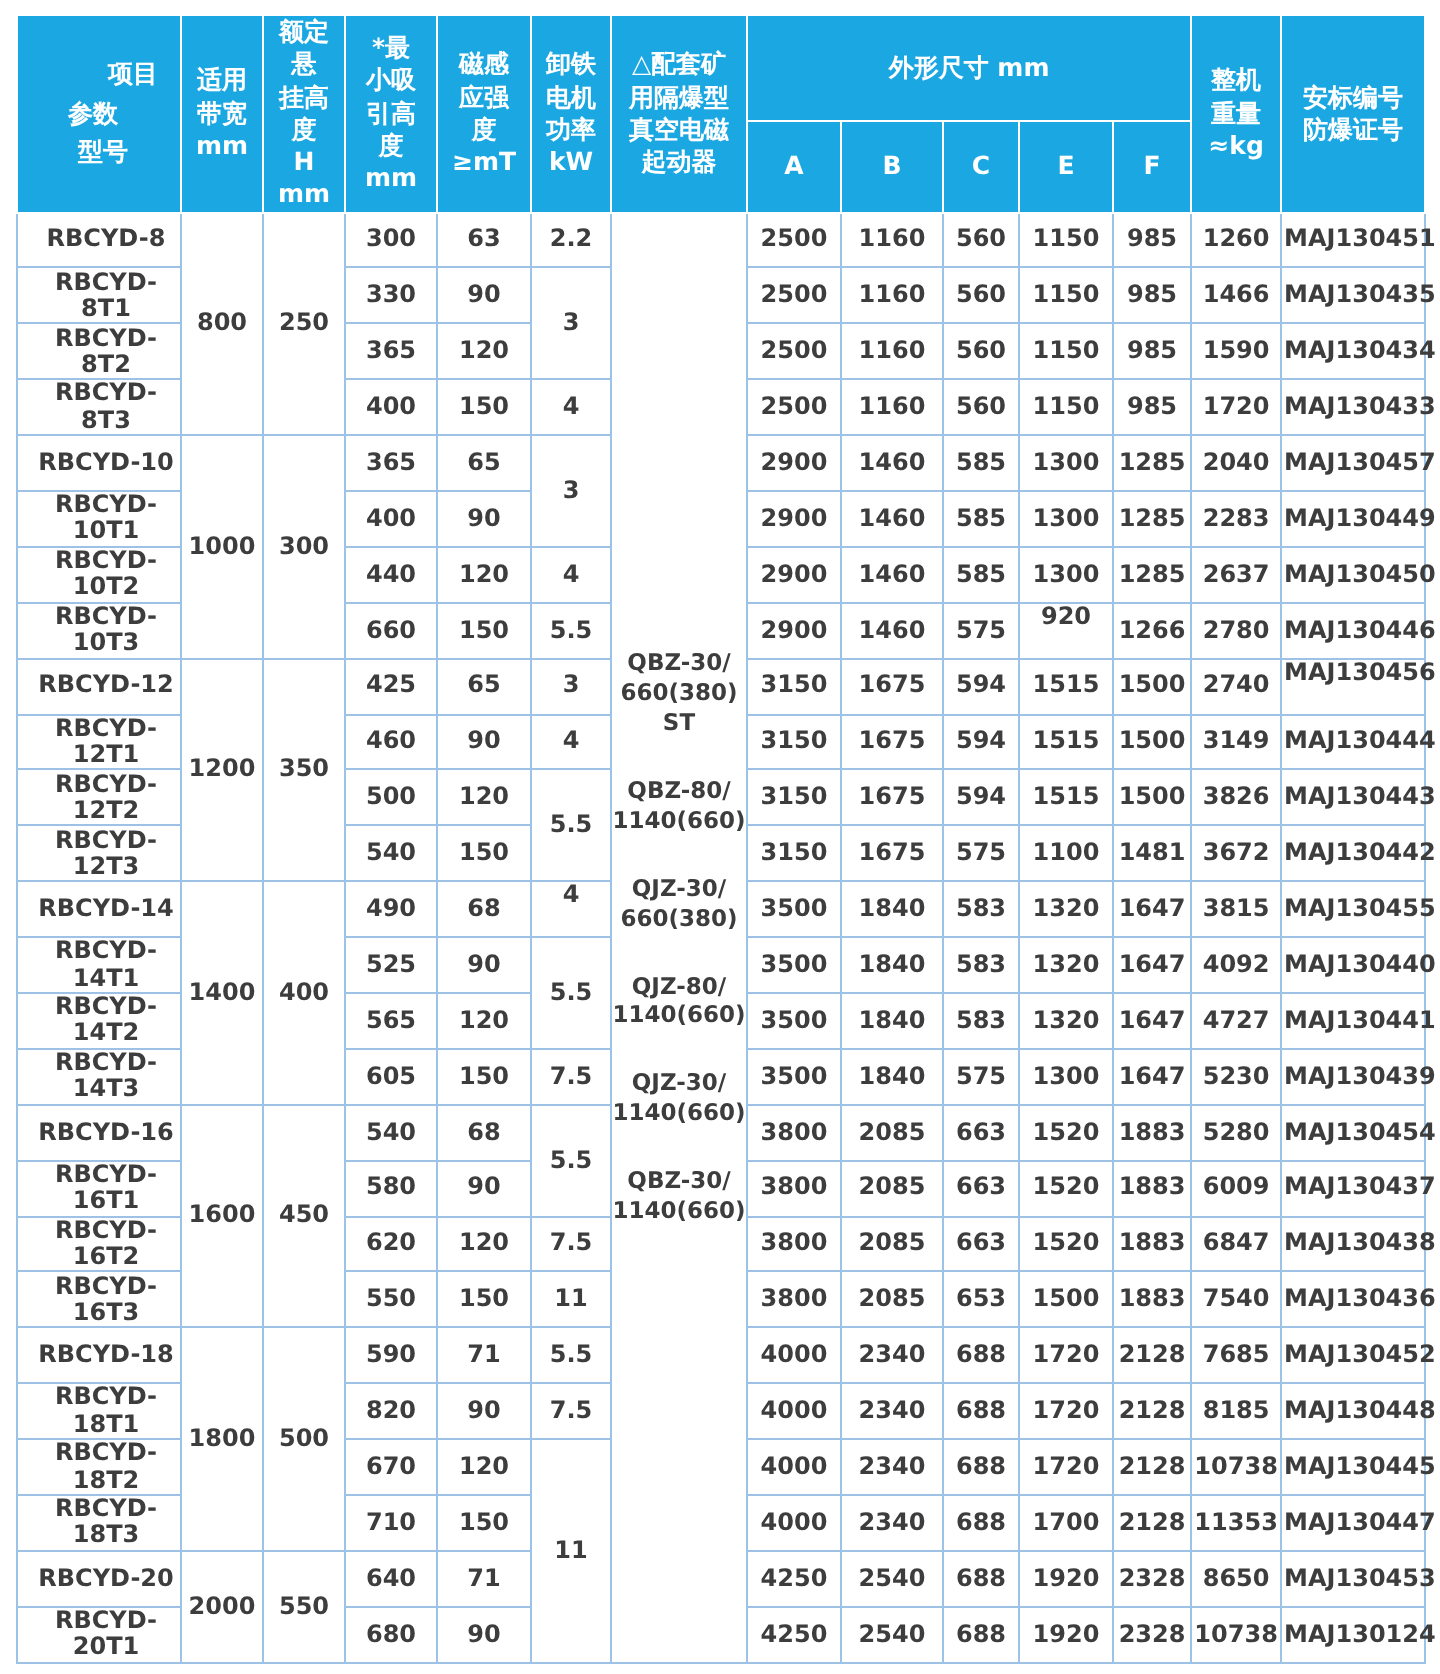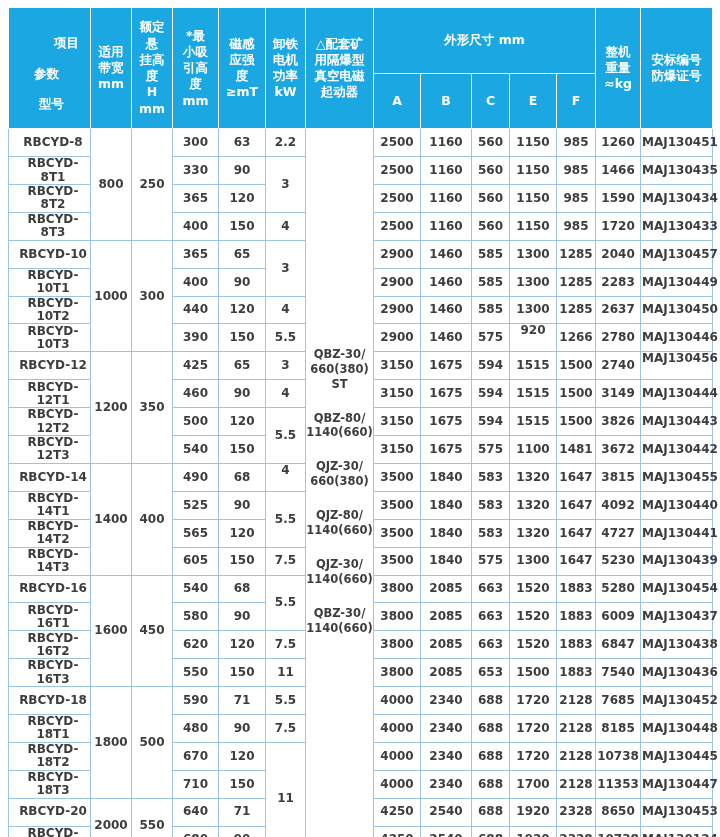--- a/index.html
+++ b/index.html
@@ -14,21 +14,21 @@
   thead tr.h-top th{height:50px;}
   thead tr.h-sub th{height:42px;}
   td.model{text-align:center;padding-left:8px;}
   td.va-top{vertical-align:top;line-height:1.15;}
   td.starter{vertical-align:middle;padding:0;}
   .starter-stack{display:flex;flex-direction:column;justify-content:center;
      align-items:center;gap:19px;height:100%;}
   .starter-stack div{white-space:pre-line;font-size:11.5px;font-weight:bold;
      color:#3d3d3d;line-height:1.3;text-align:center;}
   .param-lines{display:flex;flex-direction:column;gap:3px;}
-  .param-lines span{display:block;text-align:left;margin-top:11px;}
+  .param-lines span{display:block;text-align:left;}
   .param-lines .l1{padding-left:44px;}
   .param-lines .l2{padding-left:24px;}
   .param-lines .l3{padding-left:4px;text-align:center;}
 </style>
 </head>
 <body>
 
 <div class="sheet">
   <table>
     <colgroup>
@@ -203,21 +203,21 @@
           <td>2900</td>
           <td>1460</td>
           <td>585</td>
           <td>1300</td>
           <td>1285</td>
           <td>2637</td>
           <td>MAJ130450</td>
         </tr>
         <tr>
           <td class="model">RBCYD-10T3</td>
-          <td>390</td>
+          <td>660</td>
           <td>150</td>
           <td>5.5</td>
           <td>2900</td>
           <td>1460</td>
           <td>575</td>
           <td class="va-top">920</td>
           <td>1266</td>
           <td>2780</td>
           <td>MAJ130446</td>
         </tr>
@@ -390,21 +390,21 @@
           <td>4000</td>
           <td>2340</td>
           <td>688</td>
           <td>1720</td>
           <td>2128</td>
           <td>7685</td>
           <td>MAJ130452</td>
         </tr>
         <tr>
           <td class="model">RBCYD-18T1</td>
-          <td>480</td>
+          <td>820</td>
           <td>90</td>
           <td>7.5</td>
           <td>4000</td>
           <td>2340</td>
           <td>688</td>
           <td>1720</td>
           <td>2128</td>
           <td>8185</td>
           <td>MAJ130448</td>
         </tr>

